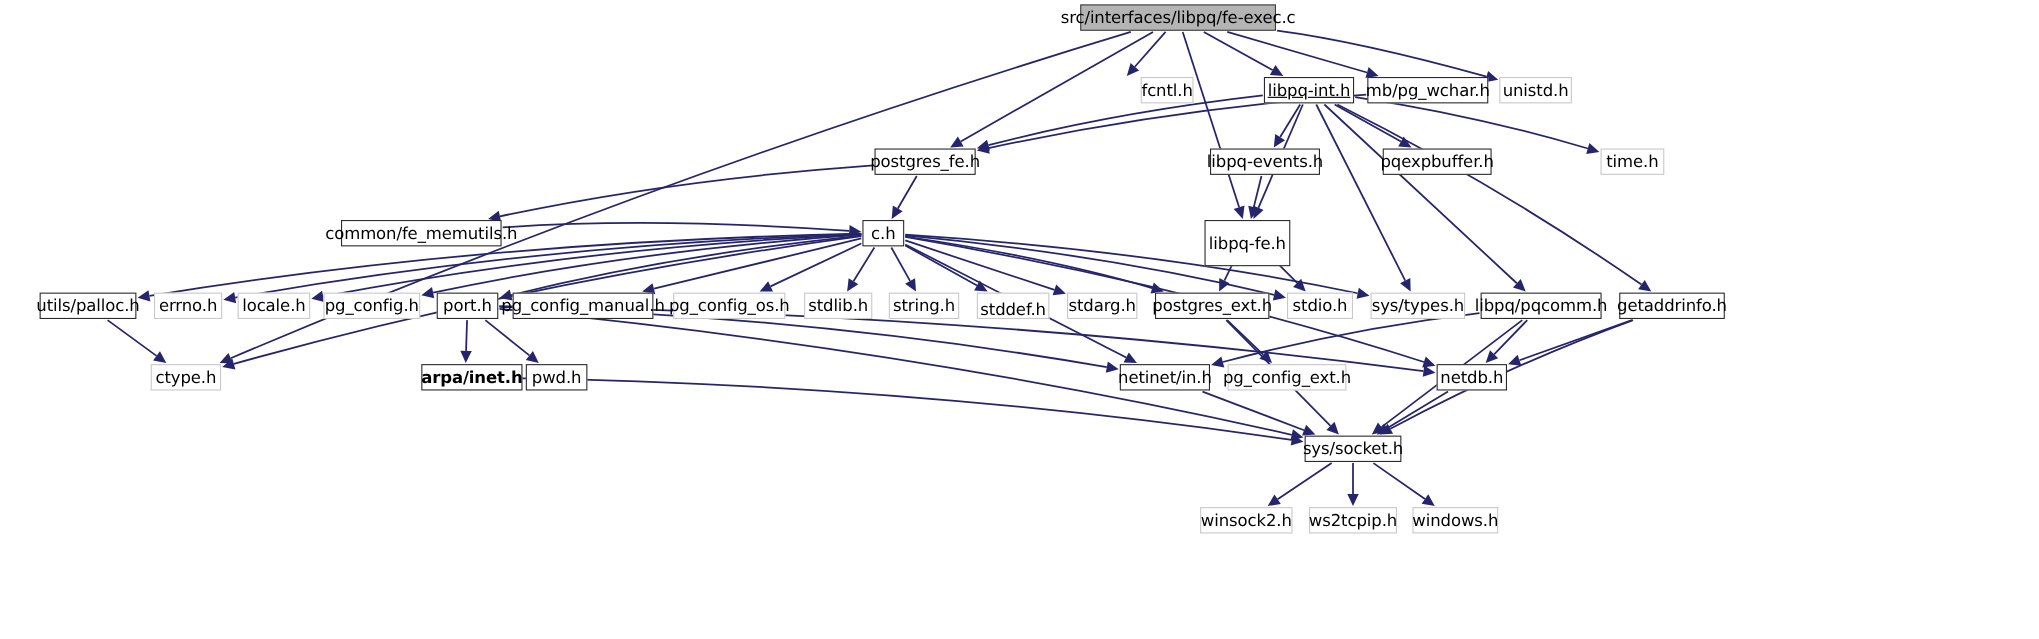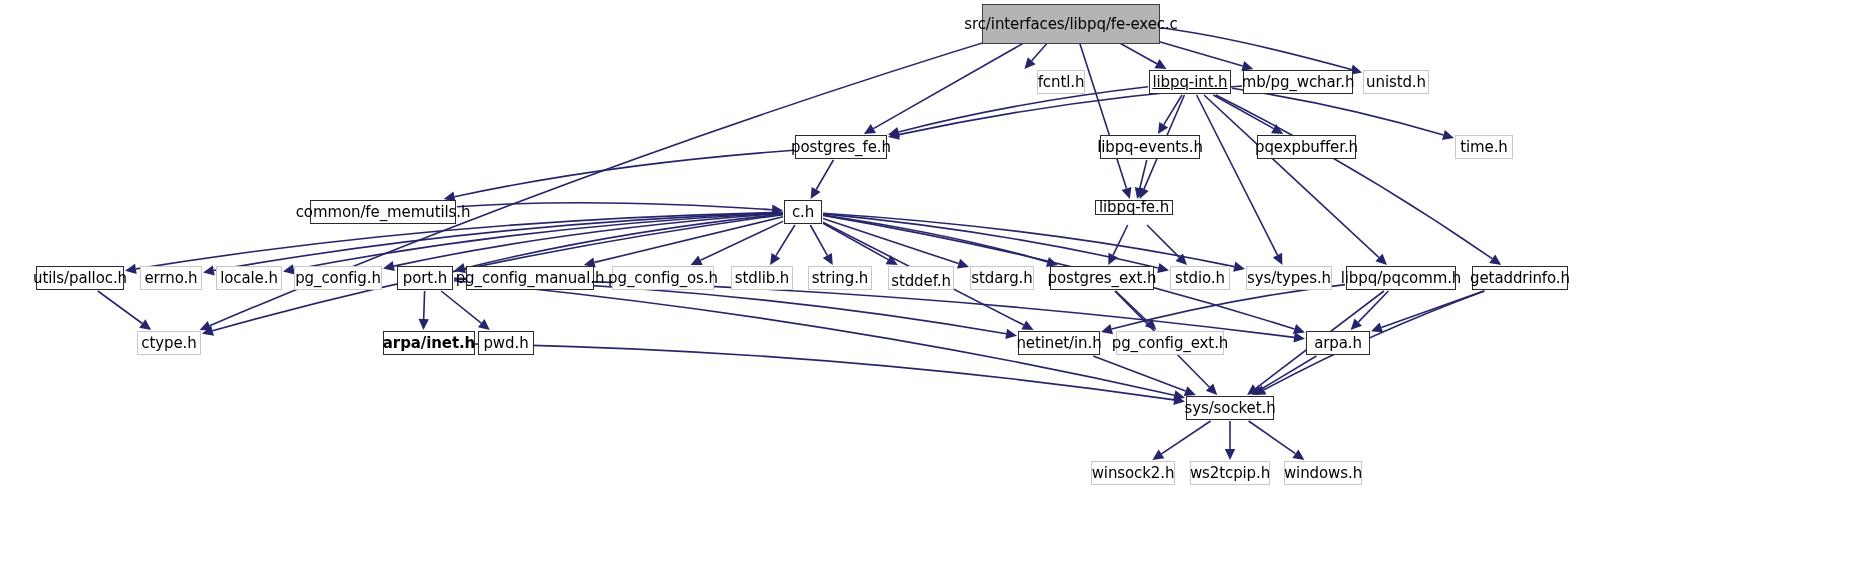--- a/index.html
+++ b/index.html
@@ -175,21 +175,21 @@
         <polygon class="edge-head" points="1251.6,395.0 1258.3,384.9 1263.7,393.8"></polygon>
         <path class="edge-path" d="M 1210.6,421.0 Q 1181.5,440.5 1161.5,453.9"></path>
         <polygon class="edge-head" points="1152.4,460.0 1158.6,449.6 1164.4,458.2"></polygon>
         <path class="edge-path" d="M 1230.0,421.0 Q 1230.0,440.5 1230.0,449.0"></path>
         <polygon class="edge-head" points="1230.0,460.0 1224.8,449.0 1235.2,449.0"></polygon>
         <path class="edge-path" d="M 1248.6,421.0 Q 1276.5,440.5 1295.4,453.7"></path>
         <polygon class="edge-head" points="1304.4,460.0 1292.4,458.0 1298.4,449.4"></polygon>
       </g>
   </svg>
   <div id="nodes-layer">
-      <div class="node-box root" style="left: 982px; top: 4px; width: 178px; height: 40px;">
+      <div class="node-box root" style="left: 982px; top: 4px; width: 178px; height: 24px;">
         <span class="node-label">src/interfaces/libpq/fe-exec.c</span>
       </div>
       <div class="node-box" style="left: 1037px; top: 70px; width: 48px; height: 24px;">
         <span class="node-label">fcntl.h</span>
       </div>
       <div class="node-box solid" style="left: 1149px; top: 70px; width: 82px; height: 24px; text-decoration: underline;">
         <span class="node-label">libpq-int.h</span>
       </div>
       <div class="node-box solid" style="left: 1243px; top: 70px; width: 110px; height: 24px;">
         <span class="node-label">mb/pg_wchar.h</span>
@@ -208,21 +208,21 @@
       </div>
       <div class="node-box" style="left: 1455px; top: 135px; width: 58px; height: 24px;">
         <span class="node-label">time.h</span>
       </div>
       <div class="node-box solid" style="left: 310px; top: 200px; width: 146px; height: 24px;">
         <span class="node-label">common/fe_memutils.h</span>
       </div>
       <div class="node-box solid" style="left: 784px; top: 200px; width: 38px; height: 24px;">
         <span class="node-label">c.h</span>
       </div>
-      <div class="node-box solid" style="left: 1095px; top: 200px; width: 78px; height: 15px;">
+      <div class="node-box solid" style="left: 1095px; top: 200px; width: 78px; height: 42px;">
         <span class="node-label">libpq-fe.h</span>
       </div>
       <div class="node-box solid" style="left: 36px; top: 266px; width: 88px; height: 24px;">
         <span class="node-label">utils/palloc.h</span>
       </div>
       <div class="node-box" style="left: 140px; top: 266px; width: 62px; height: 24px;">
         <span class="node-label">errno.h</span>
       </div>
       <div class="node-box" style="left: 216px; top: 266px; width: 66px; height: 24px;">
         <span class="node-label">locale.h</span>
@@ -275,21 +275,21 @@
       <div class="node-box solid" style="left: 478px; top: 331px; width: 56px; height: 24px;">
         <span class="node-label">pwd.h</span>
       </div>
       <div class="node-box solid" style="left: 1018px; top: 331px; width: 82px; height: 24px;">
         <span class="node-label">netinet/in.h</span>
       </div>
       <div class="node-box" style="left: 1116px; top: 331px; width: 108px; height: 24px;">
         <span class="node-label">pg_config_ext.h</span>
       </div>
       <div class="node-box solid" style="left: 1306px; top: 331px; width: 64px; height: 24px;">
-        <span class="node-label">arpa.h</span>
+        <span class="node-label">netdb.h</span>
       </div>
       <div class="node-box solid" style="left: 1186px; top: 396px; width: 88px; height: 24px;">
         <span class="node-label">sys/socket.h</span>
       </div>
       <div class="node-box" style="left: 1091px; top: 461px; width: 84px; height: 24px;">
         <span class="node-label">winsock2.h</span>
       </div>
       <div class="node-box" style="left: 1190px; top: 461px; width: 80px; height: 24px;">
         <span class="node-label">ws2tcpip.h</span>
       </div>

